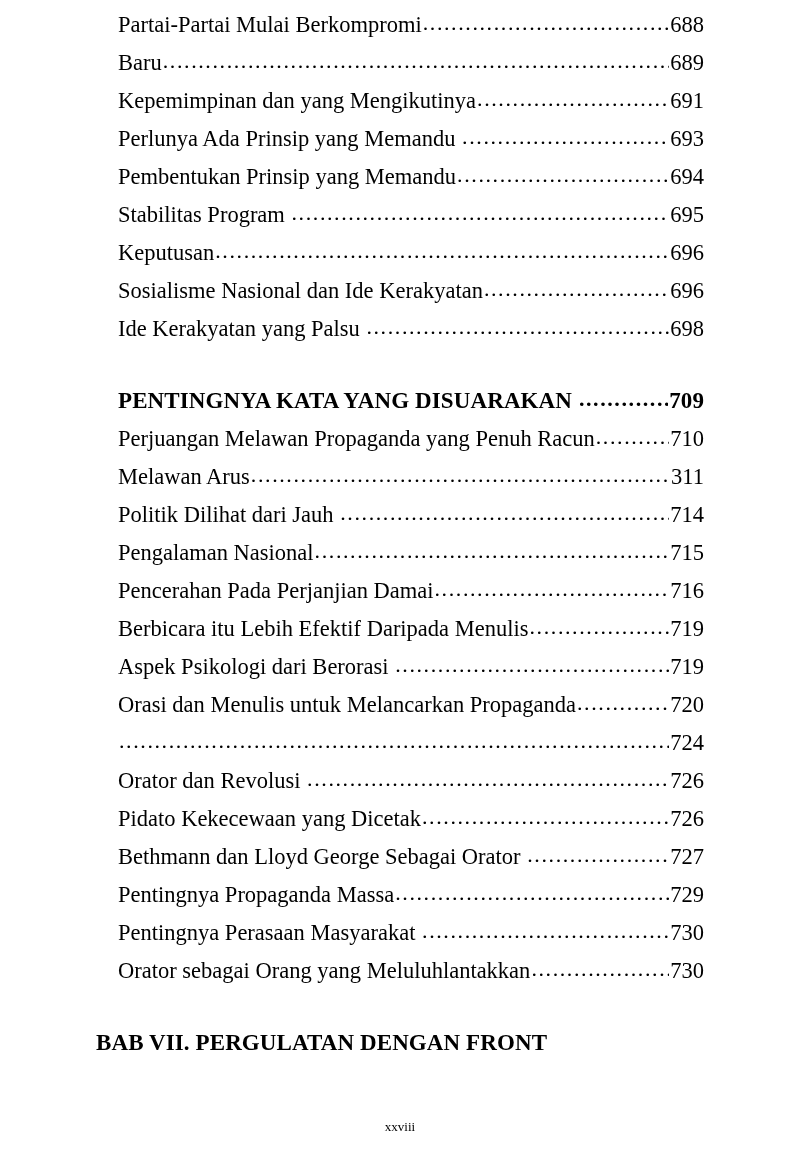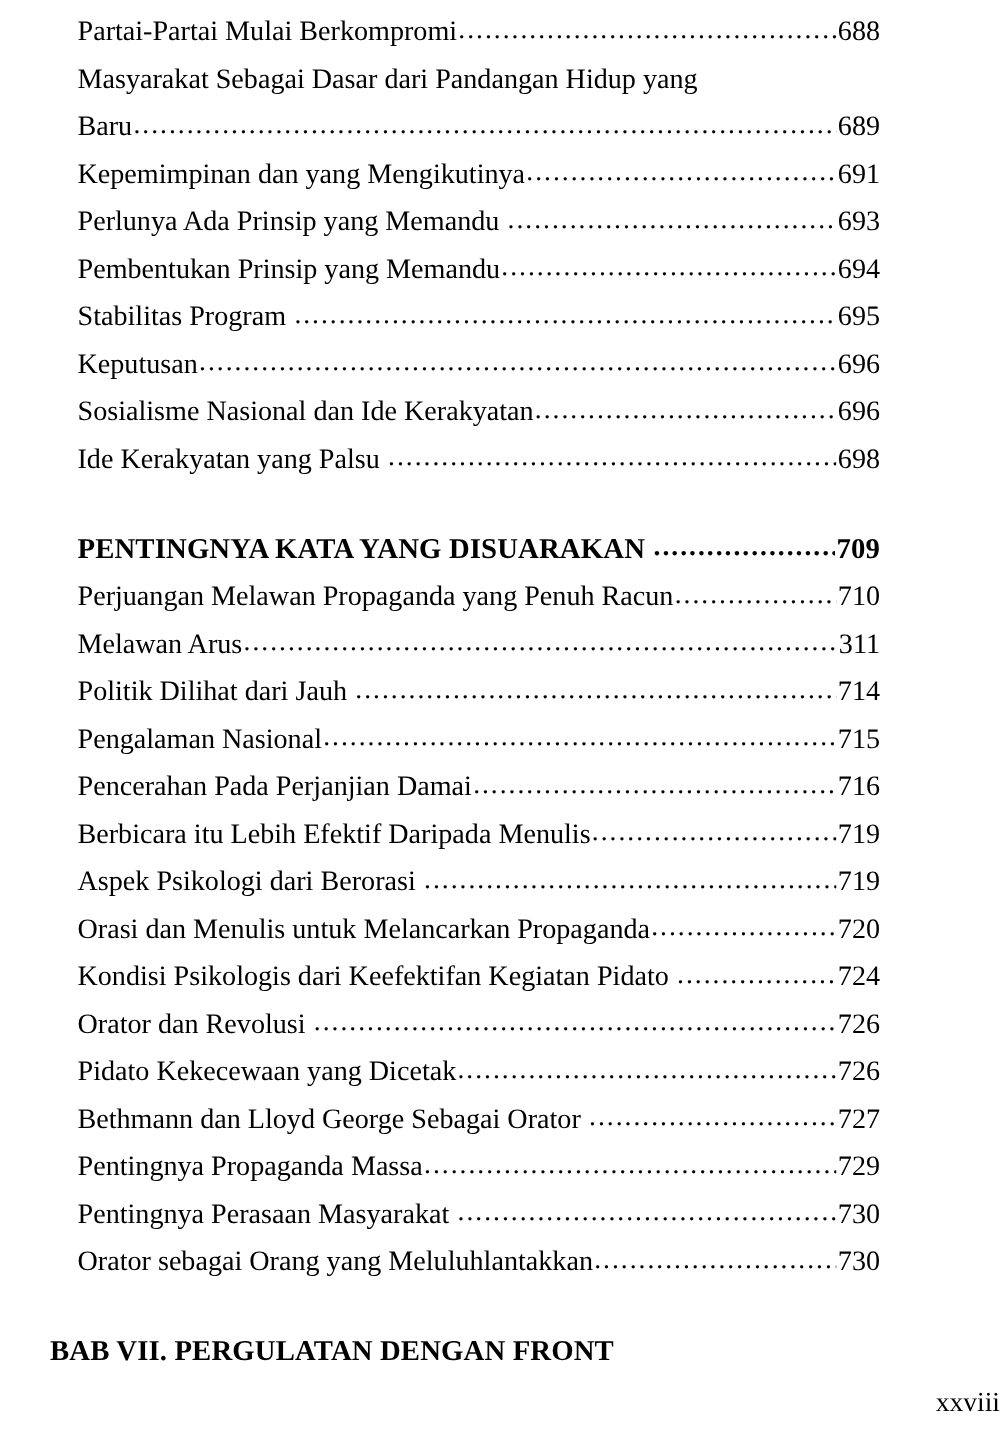--- a/index.html
+++ b/index.html
@@ -13,21 +13,21 @@
     font-family: "Liberation Serif", serif;
     color: #000000;
     position: relative;
     overflow: hidden;
   }
   .page {
     position: relative;
     width: 800px;
     height: 1159px;
     box-sizing: border-box;
-    padding: 6px 118px 0 40px;
+    padding: 6px 118px 0 96px;
   }
   .toc {
     width: 100%;
   }
   .entry {
     display: flex;
     align-items: baseline;
     width: 100%;
     font-size: 22.5px;
     line-height: 38px;
@@ -64,39 +64,36 @@
     font-weight: bold;
   }
   .spacer-lg {
     height: 34px;
   }
   .folio {
     position: absolute;
     left: 0;
     right: 0;
     bottom: 24px;
-    text-align: right;
-    font-size: 22px;
+    text-align: center;
+    font-size: 13px;
     font-family: "Liberation Serif", serif;
   }
 </style>
 </head>
 <body>
 
 <div class="page">
   <div class="toc" id="toc-root">
       <div>
         <div class="entry sub">
           <span class="title">Partai-Partai Mulai Berkompromi</span>
           <span class="dots">........................................................................................................................</span>
           <span class="page-num">688</span>
         </div>
-        <div class="entry sub wrap-first">
-          <span class="title">Masyarakat Sebagai Dasar dari Pandangan Hidup yang</span>
-        </div>
         <div class="entry sub">
           <span class="title">Baru</span>
           <span class="dots">........................................................................................................................</span>
           <span class="page-num">689</span>
         </div>
         <div class="entry sub">
           <span class="title">Kepemimpinan dan yang Mengikutinya</span>
           <span class="dots">........................................................................................................................</span>
           <span class="page-num">691</span>
         </div>
@@ -172,21 +169,20 @@
           <span class="title">Aspek Psikologi dari Berorasi </span>
           <span class="dots">........................................................................................................................</span>
           <span class="page-num">719</span>
         </div>
         <div class="entry sub">
           <span class="title">Orasi dan Menulis untuk Melancarkan Propaganda</span>
           <span class="dots">........................................................................................................................</span>
           <span class="page-num">720</span>
         </div>
         <div class="entry sub">
-          <span class="title">Kondisi Psikologis dari Keefektifan Kegiatan Pidato </span>
           <span class="dots">........................................................................................................................</span>
           <span class="page-num">724</span>
         </div>
         <div class="entry sub">
           <span class="title">Orator dan Revolusi </span>
           <span class="dots">........................................................................................................................</span>
           <span class="page-num">726</span>
         </div>
         <div class="entry sub">
           <span class="title">Pidato Kekecewaan yang Dicetak</span>

